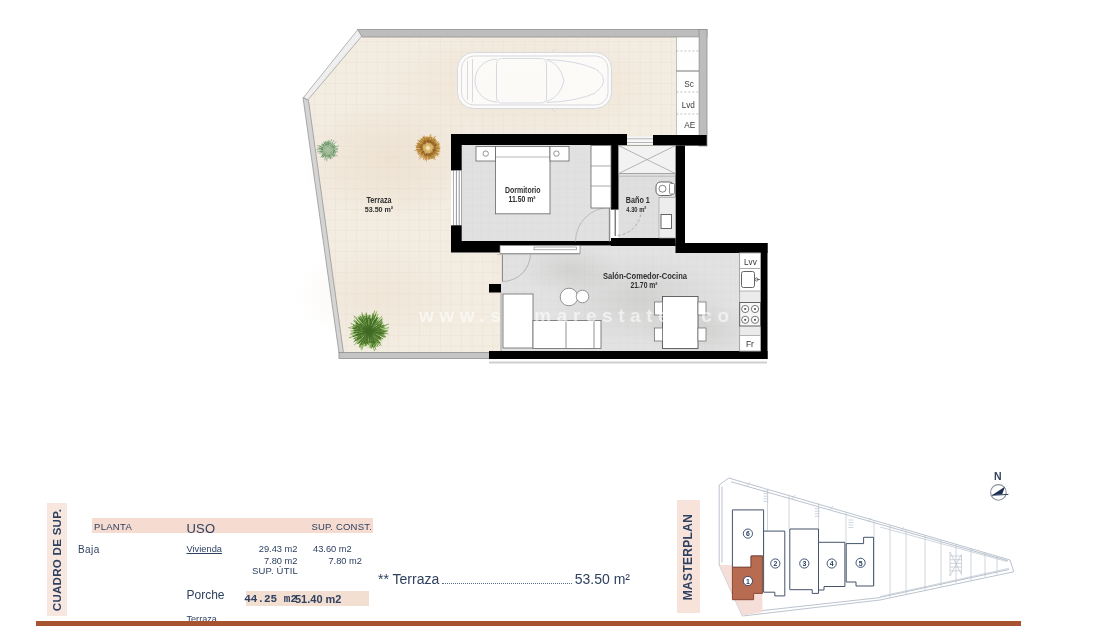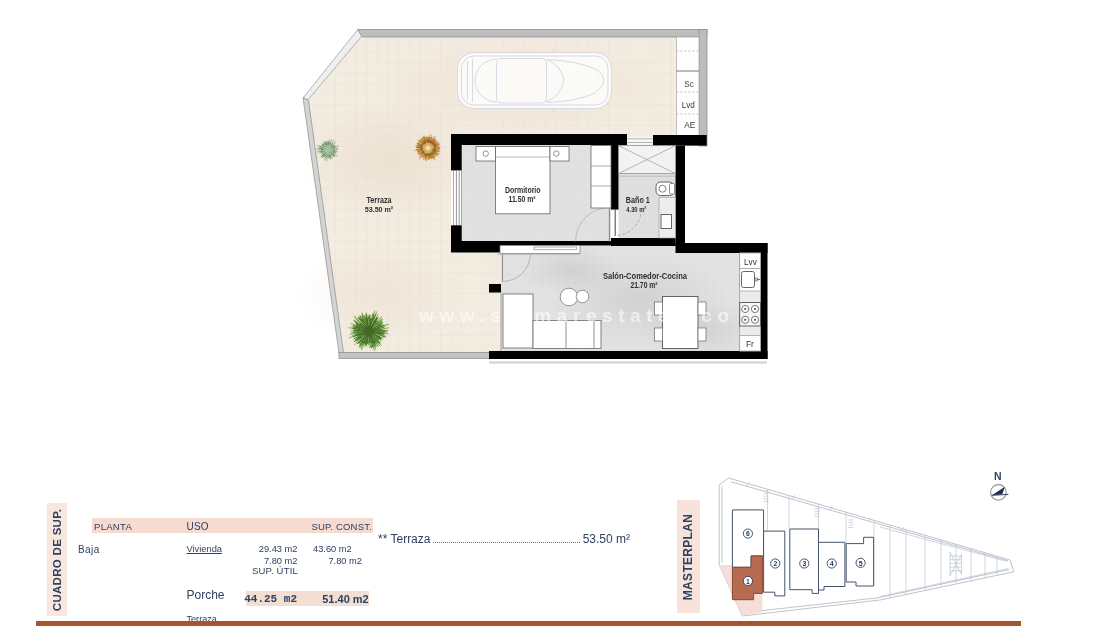--- a/index.html
+++ b/index.html
@@ -396,42 +396,42 @@
 <g>
 <text x="997.7" y="480" font-size="10.5" font-weight="bold" fill="#33435c" text-anchor="middle">N</text>
 <circle cx="998.4" cy="492.4" r="7.8" fill="#fff" stroke="#8b93a0" stroke-width="1.1"></circle>
 <path d="M991.9 495.3 L1004.9 486.8 L1002.2 494.3 Z" fill="#1d2f4e"></path>
 <path d="M991.9 495.3 L1008.4 494.4" stroke="#1d2f4e" stroke-width="0.9" fill="none"></path>
 </g>
 </svg>
 
 <div class="t" style="left:92px;top:517.5px;width:281px;height:15.5px;background:#f5dbd0;"></div>
 <div class="t" style="left:94px;top:520.5px;font-size:9.5px;letter-spacing:0.3px;">PLANTA</div>
-<div class="t" style="left:186.5px;top:520.5px;font-size:10px;letter-spacing:0.2px;">USO</div>
+<div class="t" style="left:186.5px;top:520.5px;font-size:13px;letter-spacing:0.2px;">USO</div>
 <div class="t" style="left:240px;top:520.5px;width:58px;font-size:9.5px;letter-spacing:0.2px;text-align:right;margin-top:44px;">SUP. ÚTIL</div>
 <div class="t" style="left:300px;top:520.5px;width:72px;font-size:9.5px;letter-spacing:0.2px;text-align:right;">SUP. CONST.</div>
 
 <div class="t" style="left:78px;top:543.5px;font-size:10px;letter-spacing:0.4px;">Baja</div>
 <div class="t" style="left:186.5px;top:543.5px;font-size:9.3px;text-decoration:underline;">Vivienda</div>
 <div class="t" style="left:248px;top:543.5px;width:49.5px;font-size:9.3px;text-align:right;">29.43 m2</div>
 <div class="t" style="left:313px;top:543.5px;width:49px;font-size:9.3px;text-align:left;">43.60 m2</div>
 
 <div class="t" style="left:186.5px;top:588px;font-size:12px;">Porche</div>
 <div class="t" style="left:248px;top:555.5px;width:49.5px;font-size:9.3px;text-align:right;">7.80 m2</div>
 <div class="t" style="left:313px;top:555.5px;width:49px;font-size:9.3px;text-align:right;">7.80 m2</div>
 
-<div class="t" style="left:378px;top:532px;width:252px;font-size:12px;display:flex;align-items:baseline;">
+<div class="t" style="left:378px;top:571px;width:252px;font-size:14px;display:flex;align-items:baseline;">
 <span>** Terraza</span>
       <span style="flex:1;border-bottom:1px dotted #5a6c8e;margin:0 3px 2px 3px;"></span>
       <span>53.50 m²</span>
 </div>
 
 <div class="t" style="left:246px;top:590.5px;width:123px;height:15.5px;background:#f3ded2;"></div>
 <div class="t" style="left:230px;top:592.5px;width:67px;font-size:11px;font-weight:bold;text-align:right;font-family:Liberation Mono, monospace;">44.25 m2</div>
-<div class="t" style="left:295px;top:592.5px;width:67px;font-size:11px;font-weight:bold;text-align:center;padding-left:17px;">51.40 m2</div>
+<div class="t" style="left:295px;top:592.5px;width:67px;font-size:11px;font-weight:bold;text-align:left;">51.40 m2</div>
 
 <div class="t" style="left:186.5px;top:614.3px;font-size:9.1px;">Terraza</div>
 
 <div class="t" style="left:47px;top:503px;width:20px;height:113px;background:#f7e7df;"></div>
 <div class="t" style="left:47px;top:503px;width:20px;height:113px;display:flex;align-items:center;justify-content:center;">
 <span style="transform:rotate(-90deg);font-size:11.5px;font-weight:bold;letter-spacing:0.3px;">CUADRO&nbsp;DE&nbsp;SUP.</span>
     </div>
 
 <div class="t" style="left:676.5px;top:500px;width:23px;height:113px;background:#f7e3d9;"></div>
 <div class="t" style="left:676.5px;top:500px;width:23px;height:113px;display:flex;align-items:center;justify-content:center;">

